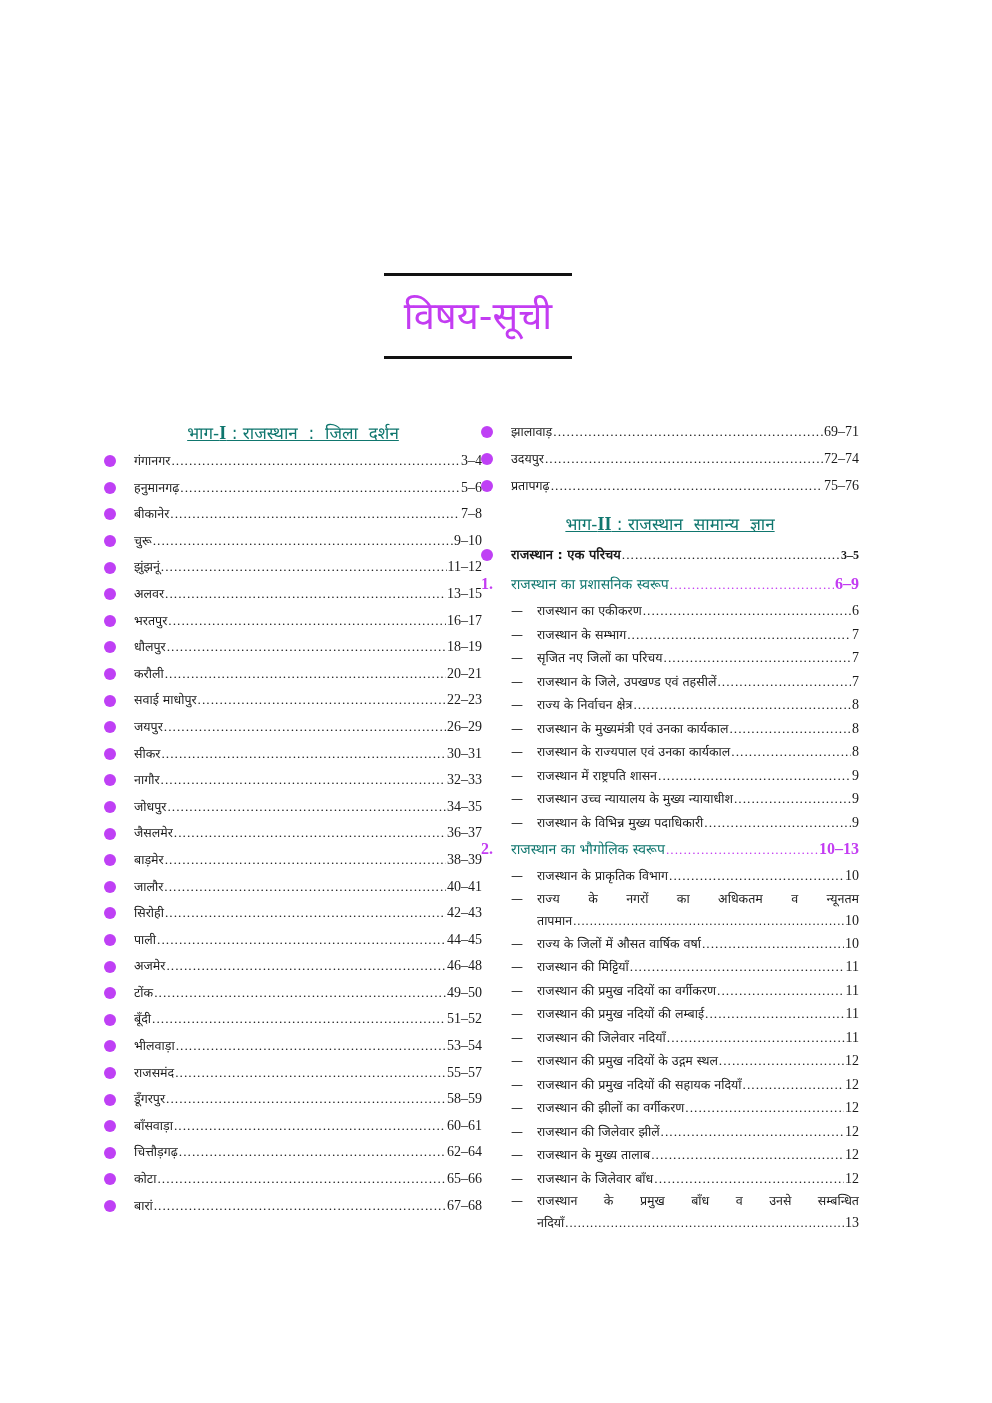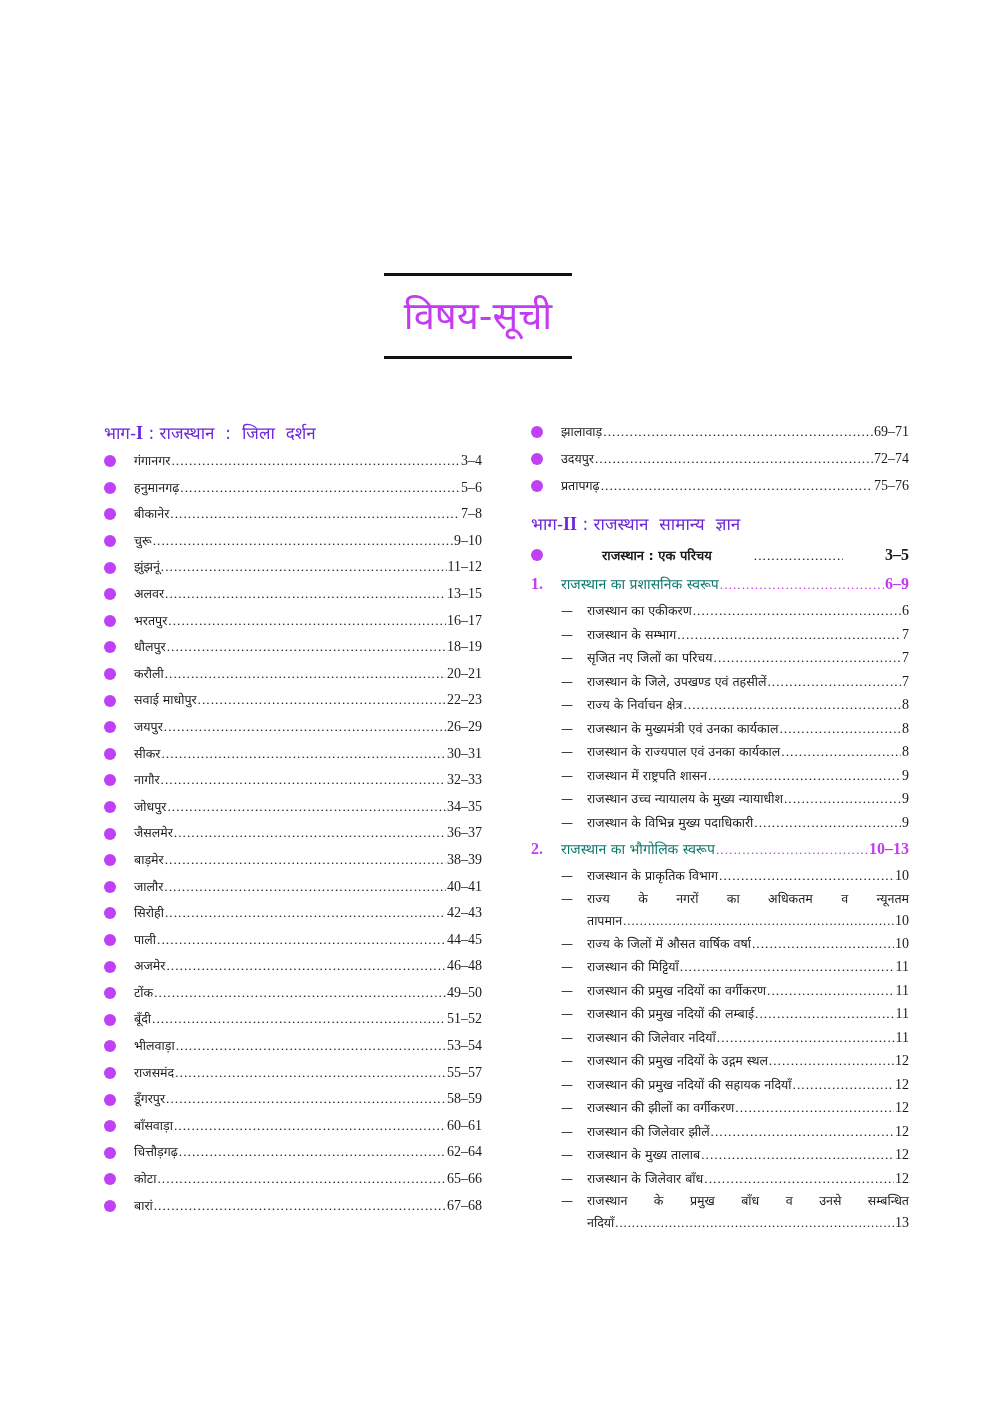--- a/index.html
+++ b/index.html
@@ -13,26 +13,26 @@
       border-top: 3px solid #111; border-bottom: 3px solid #111;
       display: flex; align-items: center; justify-content: center;
     }
     .title {
       font-family: "DejaVu Sans", sans-serif;
       color: #c33cf2; font-size: 38px; font-weight: normal; letter-spacing: 0px;
       line-height: 1;
     }
     .col { position: absolute; }
     .col-left { left: 104px; top: 418px; width: 378px; }
-    .col-right { left: 531px; top: 418px; width: 378px; }
+    .col-right { left: 481px; top: 418px; width: 378px; }
 
     .part-heading {
       font-family: "DejaVu Sans", sans-serif;
-      color: #6d28d9; font-size: 17px; 
-      height: 30px; line-height: 30px; white-space: nowrap;
+      color: #0f766e; font-size: 17px; text-align: center;
+      height: 30px; line-height: 30px; white-space: nowrap; text-decoration: underline;
     }
     .part-heading .roman { font-family: "Liberation Serif", serif; font-weight: bold; font-size: 18px; }
 
     .row {
       display: flex; align-items: baseline; font-size: 13.5px;
       white-space: nowrap; position: relative;
     }
     .bullet {
       width: 12px; height: 12px; border-radius: 50%; background: #bf40f5;
       flex: 0 0 12px; margin-right: 18px; align-self: center;
@@ -44,24 +44,24 @@
     }
     .leader::before {
       content: "........................................................................................................................................................................";
     }
     .page { flex: 0 0 auto; font-family: Liberation Serif, serif; font-size: 14px; }
 
     .left-row { height: 26.6px; line-height: 26.6px; align-items: center; }
 
     .right-top-row { height: 27px; line-height: 27px; }
 
-    .intro-row { height: 28px; line-height: 28px; margin-top: 2px; gap: 41px; }
+    .intro-row { height: 28px; line-height: 28px; margin-top: 2px; }
     .intro-row .label, .intro-row .page { font-weight: bold; }
     .intro-row .label { font-size: 13px; }
-    .intro-row .page { font-size: 16px; }
+    .intro-row .page { font-size: 12px; }
 
     .chapter-row { height: 30px; line-height: 30px; color: #c33cf2; }
     .chapter-row .num {
       font-family: "Liberation Serif", serif; font-weight: bold; font-size: 16px;
       width: 30px; flex: 0 0 30px;
     }
     .chapter-row .label { font-size: 14px; color: #0f766e; }
     .chapter-row .leader { color: #c33cf2; }
     .chapter-row .page { font-weight: bold; font-size: 16px; color: #c33cf2; }
 

